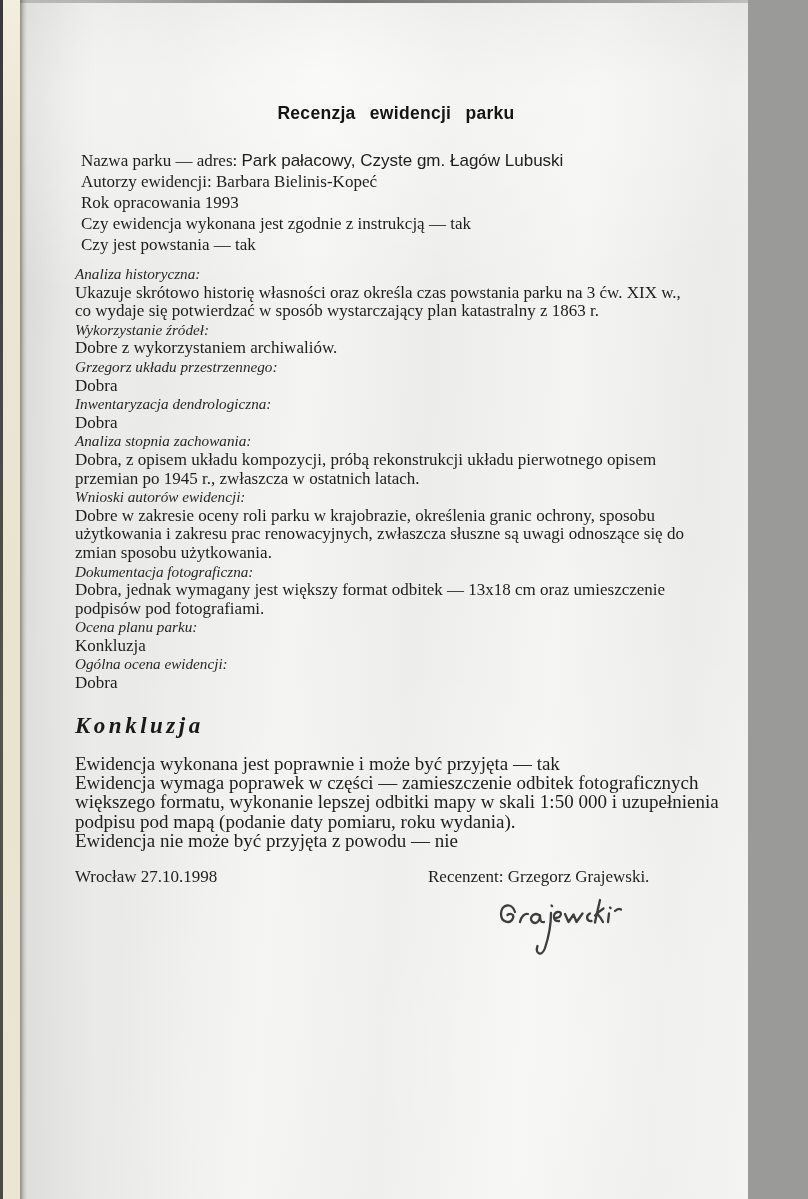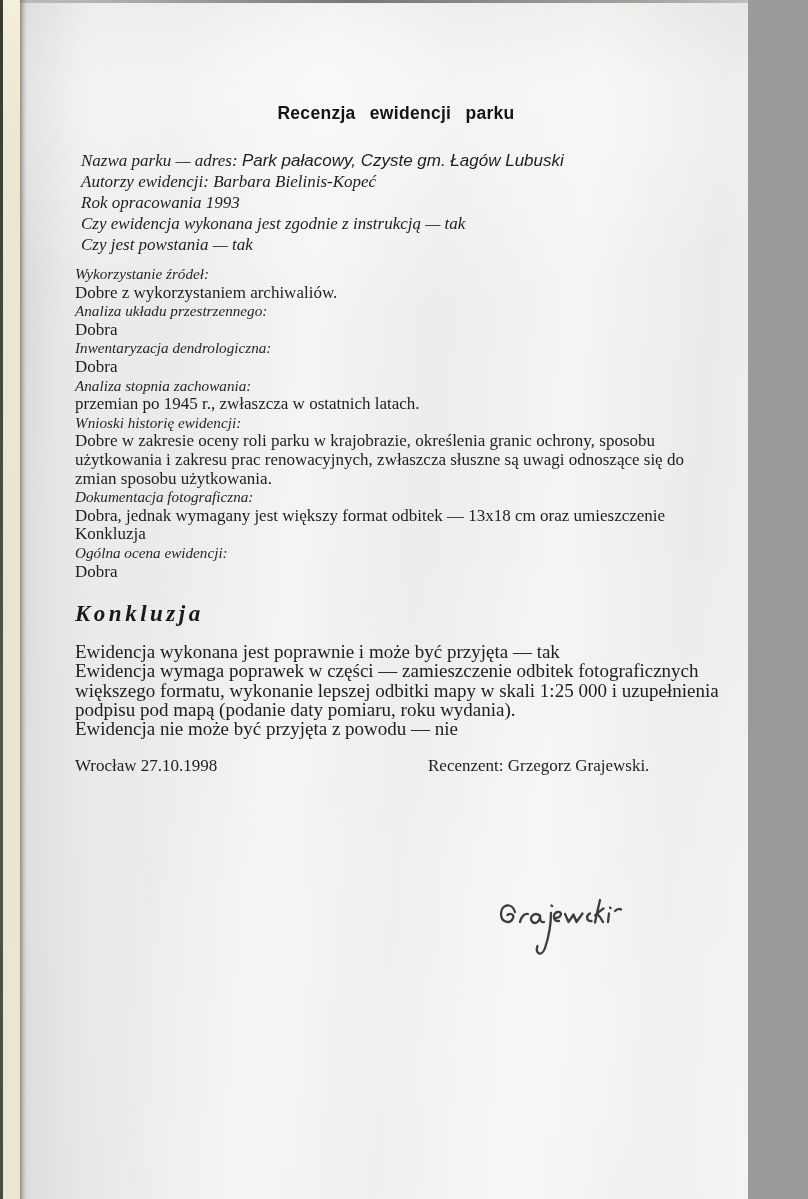--- a/index.html
+++ b/index.html
@@ -35,21 +35,21 @@
     background:linear-gradient(90deg, rgba(62,60,56,.22), rgba(44,43,41,.62) 45%, rgba(58,56,52,.42) 85%, rgba(92,90,86,.28));}
 
   .content{position:absolute;left:75px;top:0;width:672px;z-index:2;color:#1d1d1d;}
 
   h1.title{
     margin:104px 30px 0 0;padding:0;text-align:center;
     font-family:"Liberation Sans", sans-serif;
     font-size:17.5px;line-height:19px;font-weight:bold;color:#141414;
     letter-spacing:.3px;word-spacing:9px;
   }
-  .meta{margin-top:27px;padding-left:6px;font-size:17px;line-height:21px;font-style:italic;}
+  .meta{margin-top:27px;padding-left:6px;font-size:17px;line-height:21px;}
   .meta .sans-val{font-family:"Liberation Sans", sans-serif;}
   .sections{margin-top:10px;font-size:17px;line-height:18.6px;}
   .slabel{font-style:italic;font-size:15.2px;line-height:18.6px;color:#262626;}
   .stext{font-size:17px;line-height:18.6px;}
   h2.konkluzja{
     margin:23px 0 0 0;padding:0;
     font-size:23px;line-height:20px;font-weight:bold;font-style:italic;
     letter-spacing:3.5px;color:#1a1a1a;
   }
   .concl{margin-top:18px;font-size:19px;line-height:19.3px;}
@@ -75,70 +75,78 @@
     <div class="meta">
       <div><span>Nazwa parku — adres:</span> <span class="sans-val">Park pałacowy, Czyste gm. Łagów Lubuski</span></div>
       <div>Autorzy ewidencji: Barbara Bielinis-Kopeć</div>
       <div>Rok opracowania 1993</div>
       <div>Czy ewidencja wykonana jest zgodnie z instrukcją — tak</div>
       <div>Czy jest powstania — tak</div>
     </div>
 
     <div class="sections">
 
+      <div>
+        <div class="slabel">Analiza historyczna:</div>
+        <div class="stext">Ukazuje skrótowo historię własności oraz określa czas powstania parku na 3 ćw. XIX w.,</div>
+        <div class="stext">co wydaje się potwierdzać w sposób wystarczający plan katastralny z 1863 r.</div>
+      </div>
 
       <div>
         <div class="slabel">Wykorzystanie źródeł:</div>
         <div class="stext">Dobre z wykorzystaniem archiwaliów.</div>
       </div>
 
       <div>
-        <div class="slabel">Analiza układu przestrzennego:</div>
+        <div class="slabel">Grzegorz układu przestrzennego:</div>
         <div class="stext">Dobra</div>
       </div>
 
       <div>
         <div class="slabel">Inwentaryzacja dendrologiczna:</div>
         <div class="stext">Dobra</div>
       </div>
 
       <div>
         <div class="slabel">Analiza stopnia zachowania:</div>
+        <div class="stext">Dobra, z opisem układu kompozycji, próbą rekonstrukcji układu pierwotnego opisem</div>
         <div class="stext">przemian po 1945 r., zwłaszcza w ostatnich latach.</div>
       </div>
 
       <div>
-        <div class="slabel">Wnioski historię ewidencji:</div>
+        <div class="slabel">Wnioski autorów ewidencji:</div>
         <div class="stext">Dobre w zakresie oceny roli parku w krajobrazie, określenia granic ochrony, sposobu</div>
         <div class="stext">użytkowania i zakresu prac renowacyjnych, zwłaszcza słuszne są uwagi odnoszące się do</div>
         <div class="stext">zmian sposobu użytkowania.</div>
       </div>
 
       <div>
         <div class="slabel">Dokumentacja fotograficzna:</div>
         <div class="stext">Dobra, jednak wymagany jest większy format odbitek — 13x18 cm oraz umieszczenie</div>
+        <div class="stext">podpisów pod fotografiami.</div>
       </div>
 
       <div>
+        <div class="slabel">Ocena planu parku:</div>
         <div class="stext">Konkluzja</div>
       </div>
 
       <div>
         <div class="slabel">Ogólna ocena ewidencji:</div>
         <div class="stext">Dobra</div>
       </div>
 
     </div>
 
     <h2 class="konkluzja">Konkluzja</h2>
 
     <div class="concl">
       <p>Ewidencja wykonana jest poprawnie i może być przyjęta — tak</p>
       <p>Ewidencja wymaga poprawek w części — zamieszczenie odbitek fotograficznych</p>
-      <p>większego formatu, wykonanie lepszej odbitki mapy w skali 1:25 000 i uzupełnienia</p>
+      <p>większego formatu, wykonanie lepszej odbitki mapy w skali 1:50 000 i uzupełnienia</p>
       <p>podpisu pod mapą (podanie daty pomiaru, roku wydania).</p>
       <p>Ewidencja nie może być przyjęta z powodu — nie</p>
     </div>
 
     <div class="footer">
       <span>Wrocław 27.10.1998</span>
       <span class="reviewer">Recenzent: Grzegorz Grajewski.</span>
     </div>
 
   </div>

